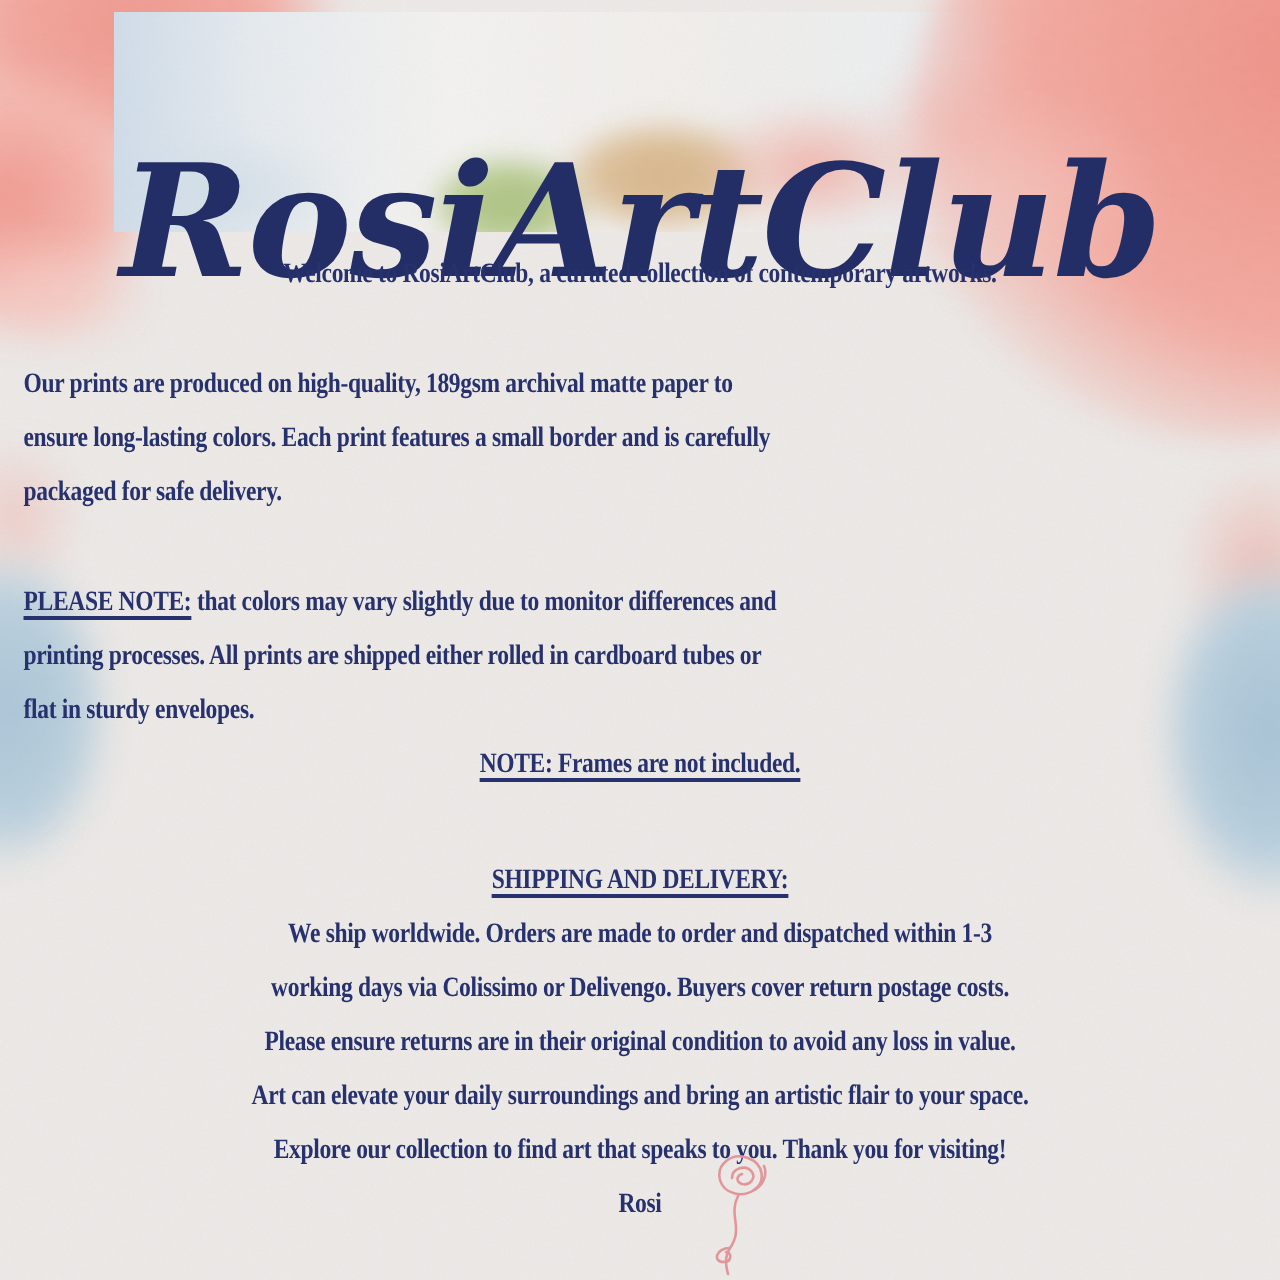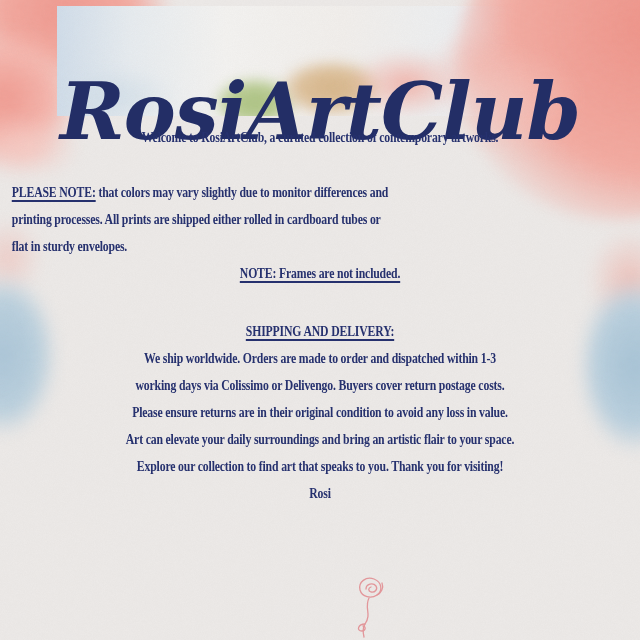--- a/index.html
+++ b/index.html
@@ -91,20 +91,25 @@
       </filter>
     <rect width="640" height="640" filter="url(#gr1)" opacity="0.10"></rect>
     <rect width="640" height="640" filter="url(#gr2)" opacity="0.07"></rect>
   </svg>
 
   <h1 class="title">RosiArtClub</h1>
 
   <div class="content">
     <div class="ln ctr">Welcome to RosiArtClub, a curated collection of contemporary artworks.</div>
 
+    <div class="mt-para1">
+      <div class="ln lft">Our prints are produced on high-quality, 189gsm archival matte paper to</div>
+      <div class="ln lft">ensure long-lasting colors. Each print features a small border and is carefully</div>
+      <div class="ln lft">packaged for safe delivery.</div>
+    </div>
 
     <div class="mt-para2">
       <div class="ln lft"><span class="u">PLEASE NOTE:</span><span> that colors may vary slightly due to monitor differences and</span></div>
       <div class="ln lft">printing processes. All prints are shipped either rolled in cardboard tubes or</div>
       <div class="ln lft">flat in sturdy envelopes.</div>
     </div>
 
     <div class="ln ctr"><span class="u">NOTE: Frames are not included.</span></div>
 
     <div class="ln ctr mt-head"><span class="u">SHIPPING AND DELIVERY:</span></div>

